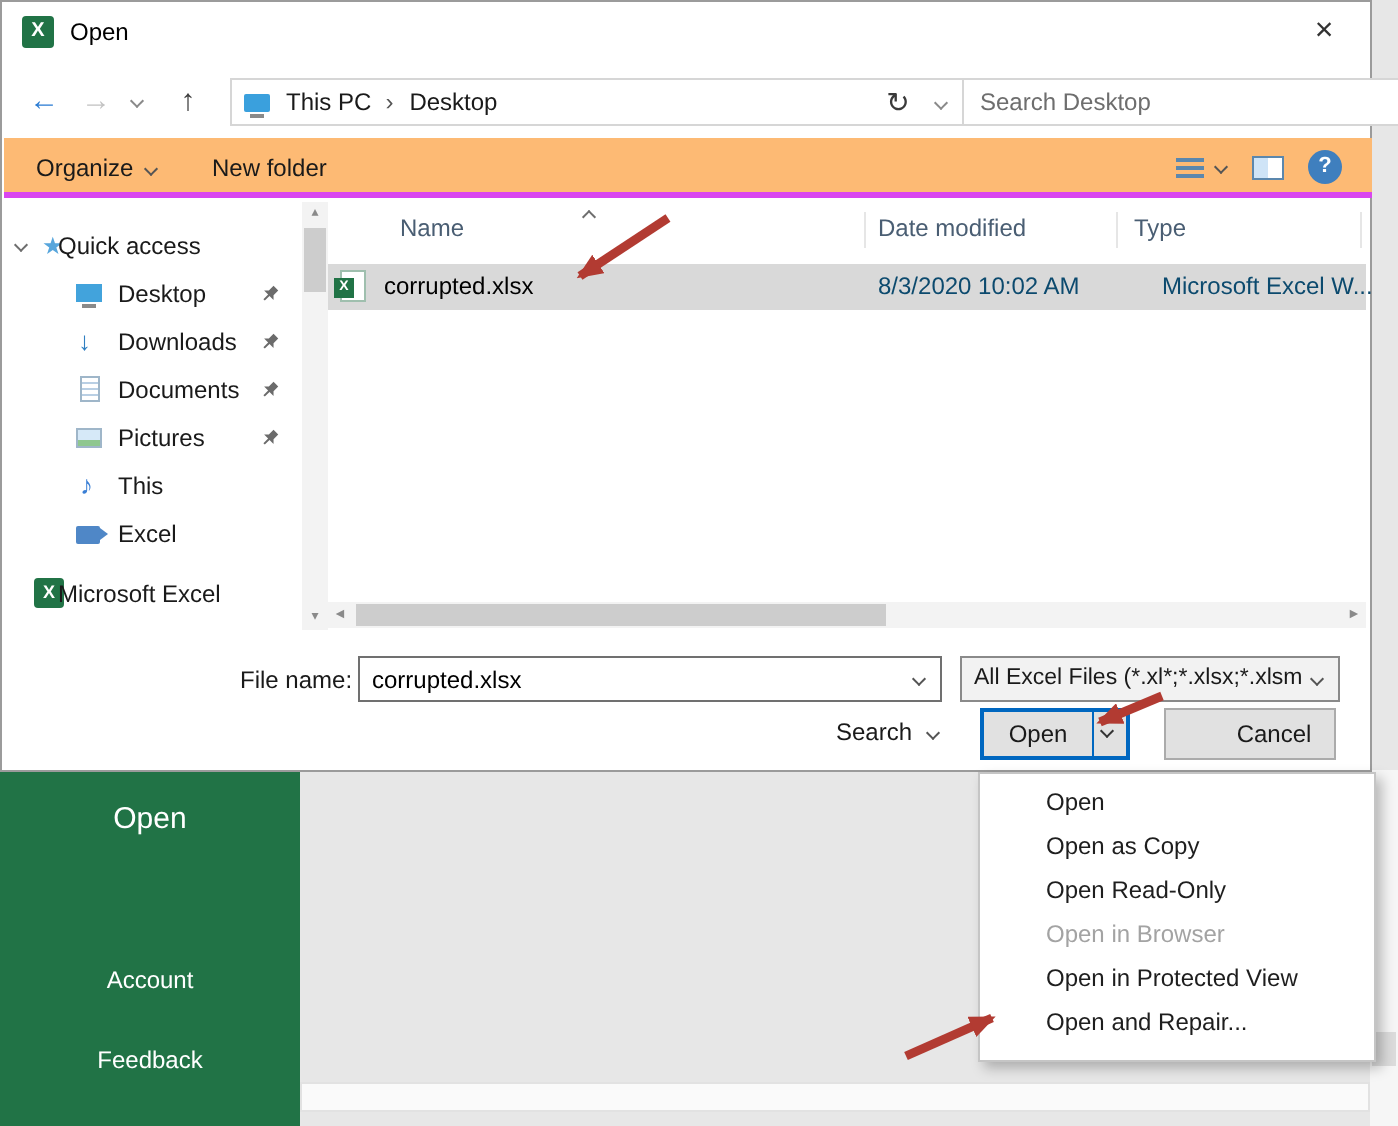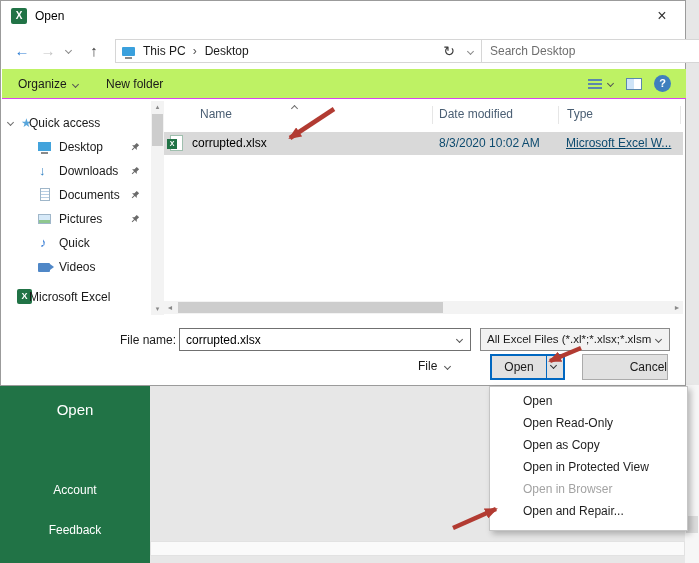--- a/index.html
+++ b/index.html
@@ -38,21 +38,21 @@
   .bc-caret { margin-left:auto; width:18px; height:100%; position:relative; }
   .bc-caret .chev { position:absolute; left:5px; top:9px; border-color:#8a8a8a; }
   .nav-refresh { position:absolute; left:438px; top:38px; width:20px; height:24px; text-align:center; line-height:24px; font-size:14px; color:#3a3a3a; }
   .searchbox { position:absolute; left:480px; top:38px; width:252px; height:24px; border:1px solid #d6d6d6; background:#fff; }
   .search-input { position:absolute; left:0; top:0; width:100%; height:100%; border:none; outline:none; padding:0 26px 0 8px; font:inherit; font-size:12px; color:#333; background:transparent; }
   .search-input::placeholder { color:#6e6e6e; opacity:1; }
   .icon-search { position:absolute; right:10px; top:6px; width:8px; height:8px; border:1.5px solid #647c94; border-radius:50%; }
   .icon-search::after { content:""; position:absolute; width:5px; height:1.5px; background:#647c94; transform:rotate(45deg); right:-4px; bottom:-2px; }
 
   
-  .toolbar { position:absolute; left:1px; top:68px; width:684px; height:30px; border-bottom:1px solid #d946ef; background:#bef264; }
+  .toolbar { position:absolute; left:1px; top:68px; width:684px; height:30px; border-bottom:3px solid #d946ef; background:#fdba74; }
   .tb-organize { position:absolute; left:16px; top:8px; }
   .tb-organize .chev { margin-left:6px; border-color:#555; }
   .tb-newfolder { position:absolute; left:104px; top:8px; }
   .tb-views { position:absolute; left:586px; top:10px; width:14px; height:11px; background:repeating-linear-gradient(to bottom,#5b87ad 0 2px,transparent 2px 4px); }
   .tb-views-caret { position:absolute; left:604px; top:8px; width:12px; height:14px; }
   .tb-views-caret .chev { position:absolute; left:2px; top:4px; border-color:#555; }
   .tb-pane { position:absolute; left:624px; top:9px; width:16px; height:12px; border:1px solid #5b87ad; background:linear-gradient(to right,#cfe4f7 0 7px,#fff 7px); }
   .tb-help { position:absolute; left:652px; top:6px; width:17px; height:17px; border-radius:50%; background:#3f7fbe; color:#fff; font-size:11px; font-weight:bold; text-align:center; line-height:17px; }
 
   
@@ -83,21 +83,21 @@
   .col { position:absolute; top:0; line-height:27px; white-space:nowrap; }
   .col-name { left:36px; } .col-date { left:275px; } .col-type { left:403px; }
   .col-sort { position:absolute; left:128px; top:5px; border-color:#8a8a8a; }
   .col-sep { position:absolute; top:5px; width:1px; height:18px; background:#e6e6e6; }
   .sep1 { left:268px; } .sep2 { left:394px; } .sep3 { left:516px; }
   .file-row { position:absolute; left:163px; top:131px; width:519px; height:23px; background:var(--selection-gray); }
   .file-icon { position:absolute; left:6px; top:3px; width:13px; height:16px; background:#fff; border:1px solid #9fbfae; }
   .file-x { position:absolute; left:-4px; bottom:1px; width:10px; height:10px; background:var(--excel-green); color:#fff; font-size:7px; line-height:10px; text-align:center; font-weight:bold; }
   .file-name { position:absolute; left:28px; top:0; line-height:23px; color:#000; }
   .file-date, .file-type { position:absolute; top:0; line-height:23px; color:#0c4a6e; white-space:nowrap; }
-  .file-date { left:275px; } .file-type { left:402px;text-decoration:underline; }
+  .file-date { left:275px; } .file-type { left:417px; }
 
   
   .list-hscroll { position:absolute; left:163px; top:300px; width:519px; height:13px; background:#f3f3f3; }
   .hs-arrow { position:absolute; top:0; width:12px; height:13px; font-size:7px; color:#8a8a8a; text-align:center; line-height:13px; }
   .hs-left { left:0; } .hs-right { right:0; }
   .hs-thumb { position:absolute; left:14px; top:1px; width:265px; height:11px; background:#cdcdcd; }
 
   
   .fn-label { position:absolute; left:119px; top:332px; }
   .fn-combo { position:absolute; left:178px; top:327px; width:292px; height:23px; border:1px solid #707070; background:#fff; }
@@ -107,21 +107,21 @@
   .ft-combo { position:absolute; left:479px; top:327px; width:190px; height:23px; border:1px solid #8a8a8a; background:#f2f2f2; }
   .ft-text { position:absolute; left:6px; top:0; right:18px; line-height:21px; font-size:11.5px; white-space:nowrap; overflow:hidden; }
 
   
   .tools-btn { position:absolute; left:417px; top:358px; }
   .tools-btn .chev { margin-left:8px; border-color:#555; }
   .open-btn { position:absolute; left:489px; top:353px; width:75px; height:26px; border:2px solid var(--accent-blue); background:#e1e1e1; display:flex; }
   .open-main { width:54px; text-align:center; line-height:22px; font-size:12px; }
   .open-arrow { width:17px; border-left:1px solid var(--accent-blue); position:relative; }
   .open-arrow .chev { position:absolute; left:4px; top:7px; border-color:#333; }
-  .cancel-btn { position:absolute; left:581px; top:353px; width:86px; height:26px; border:1px solid #ababab; background:#e1e1e1; text-align:right; line-height:24px;padding-left:24px; }
+  .cancel-btn { position:absolute; left:581px; top:353px; width:86px; height:26px; border:1px solid #ababab; background:#e1e1e1; text-align:center; line-height:24px;padding-left:24px; }
 
   
   .open-menu { position:absolute; left:489px; top:386px; width:199px; background:#fff; border:1px solid #c5c5c5; box-shadow:3px 3px 6px rgba(0,0,0,.25); padding:3px 0 8px 0; z-index:5; }
   .menu-item { height:22px; line-height:22px; padding-left:33px; font-size:12px; color:#1e1e1e; cursor:default; white-space:nowrap; }
   .menu-item.disabled { color:#a3a3a3; }
 
   
   .chev { display:inline-block; border:solid #6e6e6e; border-width:0 1.4px 1.4px 0; padding:2.5px; transform:rotate(45deg); vertical-align:middle; }
   .chev.s4 { padding:2px; }
   .chev-up { transform:rotate(-135deg); }
@@ -216,25 +216,25 @@
     </div>
     <div class="sb-item" style="top:182px">
       <span class="ic-doc"></span>
       <span class="sb-label">Documents</span>
       <svg class="pin" viewBox="0 0 12 12" width="10" height="10">
           <path d="M4 1 L8 1 L8 5 L10 7 L6.6 7 L6.6 11 L5.4 11 L5.4 7 L2 7 L4 5 Z" fill="#6b6b6b" transform="rotate(45 6 6)"></path>
         </svg>
     </div>
     <div class="sb-item" style="top:230px">
       <span class="ic-music">♪</span>
-      <span class="sb-label">Quick</span>
+      <span class="sb-label">This</span>
     </div>
     <div class="sb-item" style="top:254px">
       <span class="ic-vid"></span>
-      <span class="sb-label">Videos</span>
+      <span class="sb-label">Excel</span>
     </div>
     <div class="sb-item sb-xl" style="top:284px">
       <span class="ic-xl"><span>X</span></span>
       <span class="sb-label">Microsoft Excel</span>
     </div>
 
     <div class="side-scroll">
       <div class="ss-arrow ss-up">▴</div>
       <div class="ss-thumb"></div>
       <div class="ss-arrow ss-down">▾</div>
@@ -272,36 +272,36 @@
           <span class="chev s4"></span>
         </span>
     </div>
     <div class="ft-combo">
       <span class="ft-text">All Excel Files (*.xl*;*.xlsx;*.xlsm;</span>
       <span class="combo-caret">
           <span class="chev s4"></span>
         </span>
     </div>
 
-    <div class="tools-btn"><span>File</span><span class="chev s4"></span></div>
+    <div class="tools-btn"><span>Search</span><span class="chev s4"></span></div>
     <div class="open-btn">
       <span class="open-main">Open</span>
       <span class="open-arrow">
           <span class="chev s4"></span>
         </span>
     </div>
     <div class="cancel-btn">Cancel</div>
   </div>
 
   <div class="open-menu">
     <div class="menu-item">Open</div>
+    <div class="menu-item">Open as Copy</div>
     <div class="menu-item">Open Read-Only</div>
-    <div class="menu-item">Open as Copy</div>
+    <div class="menu-item disabled">Open in Browser</div>
     <div class="menu-item">Open in Protected View</div>
-    <div class="menu-item disabled">Open in Browser</div>
     <div class="menu-item">Open and Repair...</div>
   </div>
 
   <svg class="annot" style="left:278px;top:103px" width="62" height="46">
     <defs>
         <marker id="ah1" markerUnits="userSpaceOnUse" markerWidth="13" markerHeight="11" refX="11" refY="5.5" orient="auto">
           <path class="ah" d="M0,0 L13,5.5 L0,11 Z"></path>
         </marker>
       </defs>
     <line class="al" x1="56" y1="6" x2="12" y2="35" marker-end="url(#ah1)"></line>

